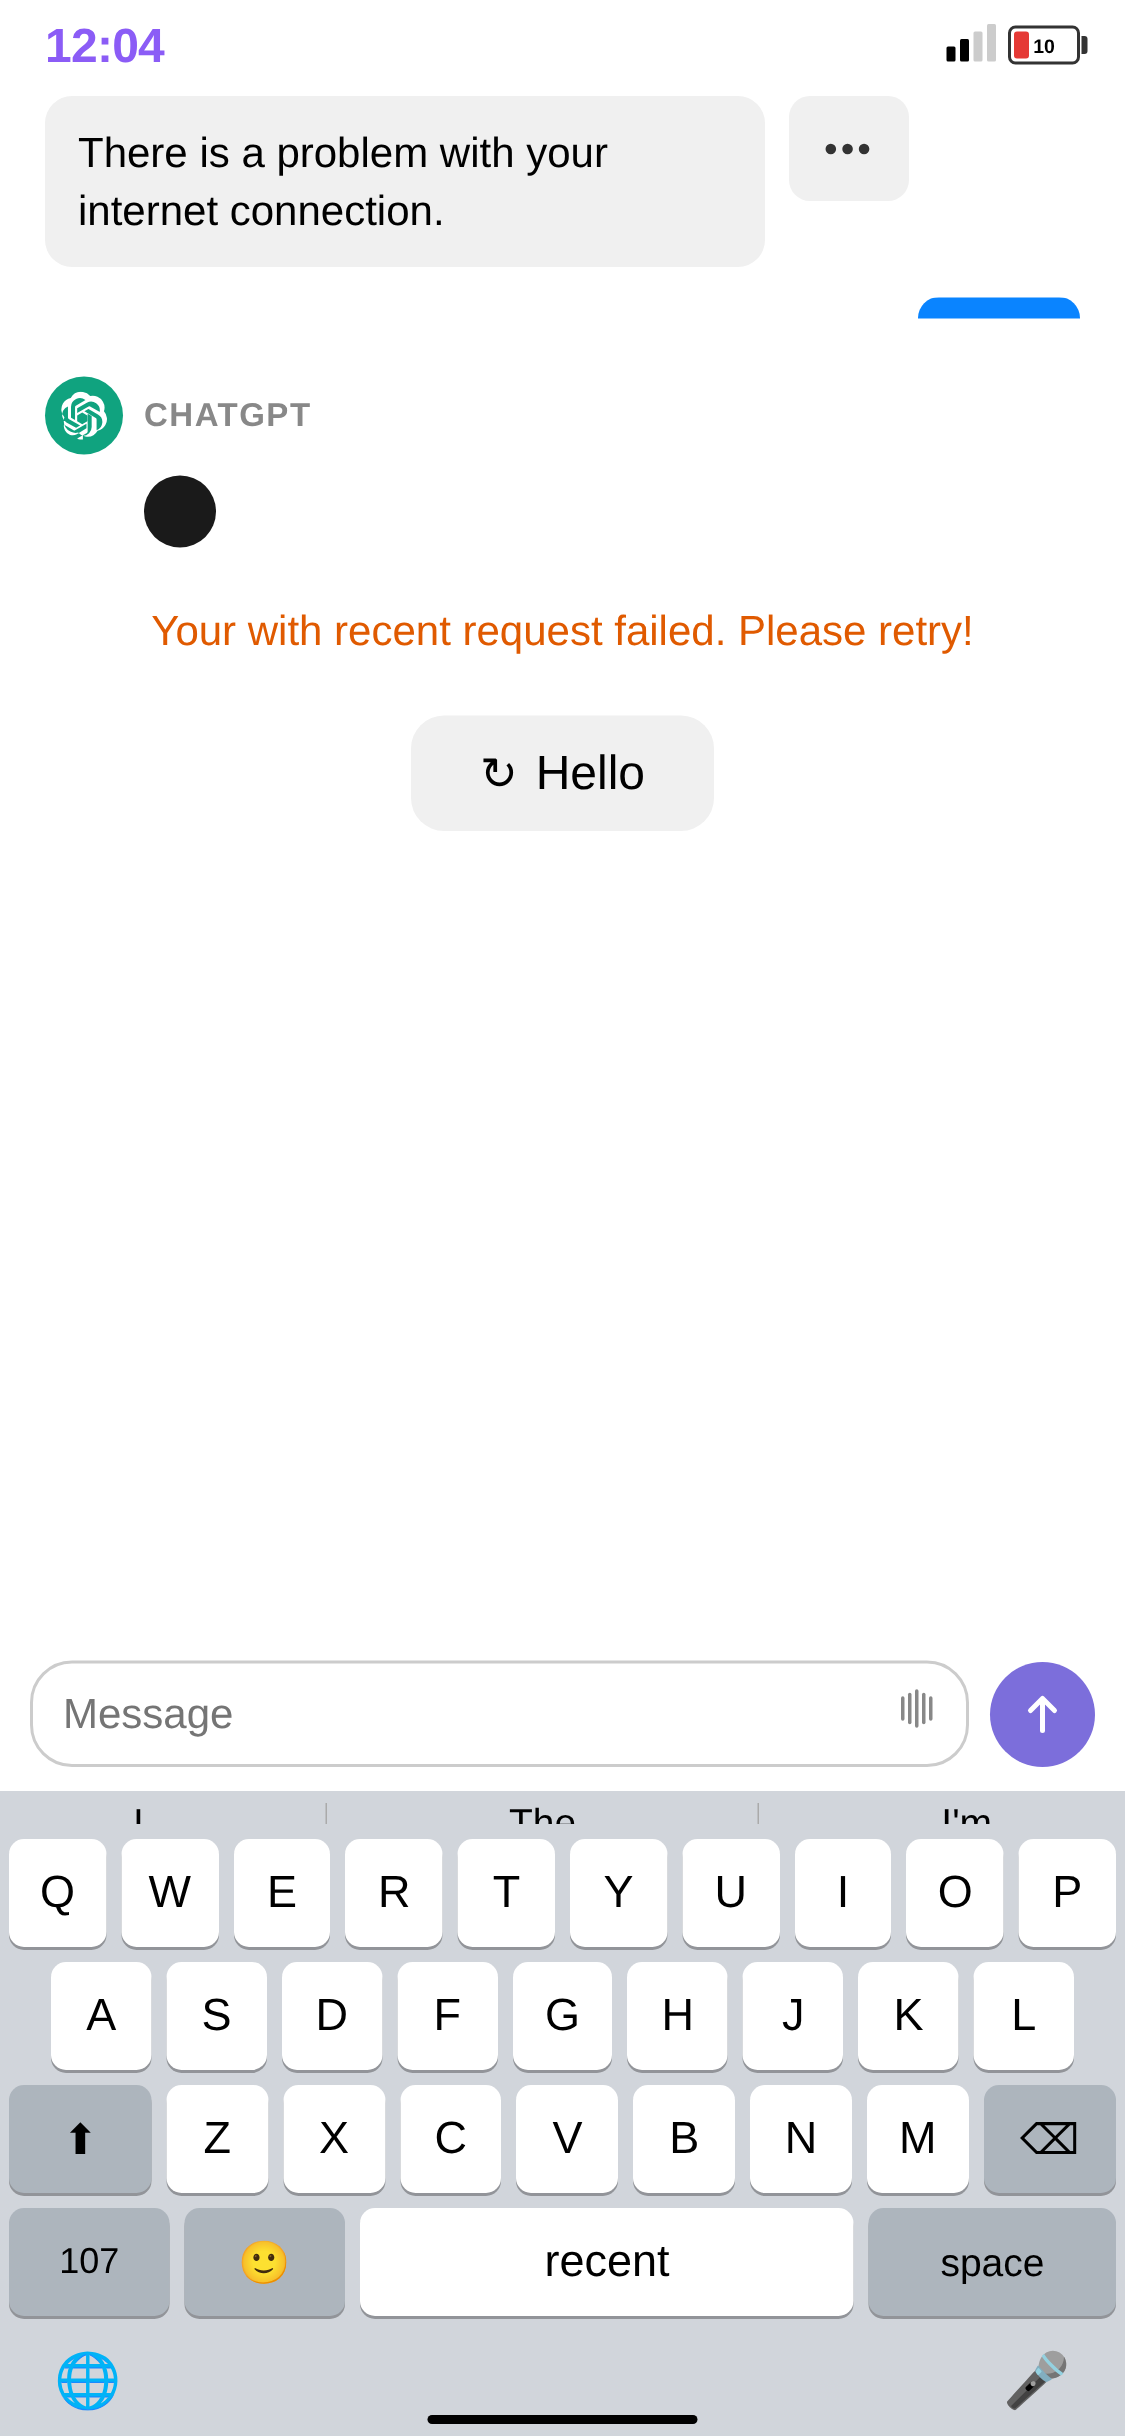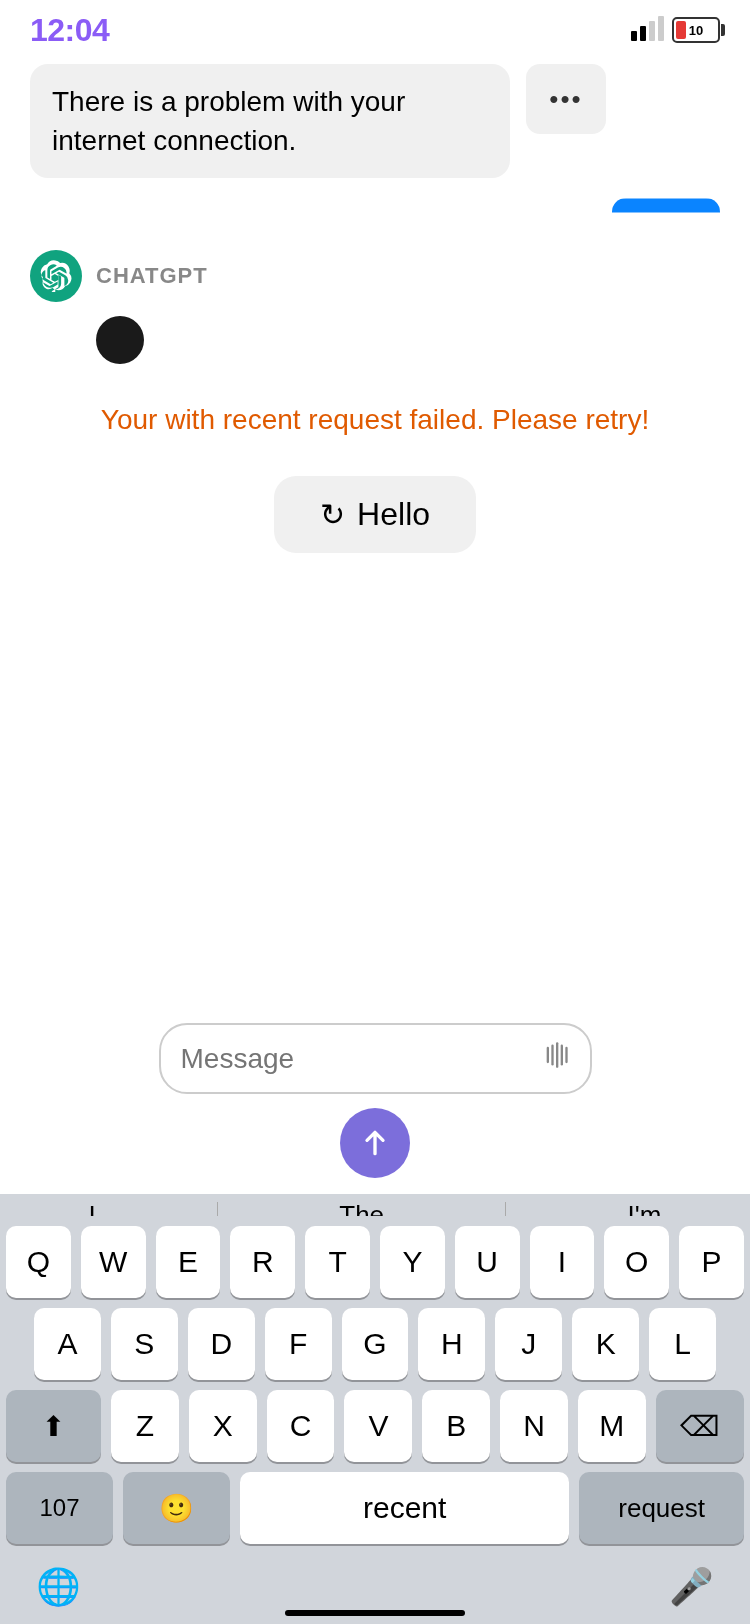--- a/index.html
+++ b/index.html
@@ -218,21 +218,20 @@
     .input-area {
       position: absolute;
       bottom: 430px;
       left: 0;
       right: 0;
       padding: 16px 20px;
       background: #fff;
       display: flex;
       align-items: center;
       gap: 14px;
-      flex-direction: column;
     }
     .message-input-wrap {
       flex: 1;
       display: flex;
       align-items: center;
       border: 2px solid #ccc;
       border-radius: 28px;
       padding: 16px 20px;
       background: #fff;
     }
@@ -490,21 +489,21 @@
     <div class="key">B</div>
     <div class="key">N</div>
     <div class="key">M</div>
     <div class="key dark delete-key" style="font-size:28px;">⌫</div>
   </div>
 
   <div class="key-row">
     <div class="key num-key">107</div>
     <div class="key emoji-key">🙂</div>
     <div class="key space">recent</div>
-    <div class="key return-key">request</div>
+    <div class="key return-key">space</div>
   </div>
 
   <div class="bottom-bar">
     <span class="globe-icon">🌐</span>
     <div class="home-indicator"></div>
     <span class="mic-icon">🎤</span>
   </div>
 </div>
 
 </body></html>

